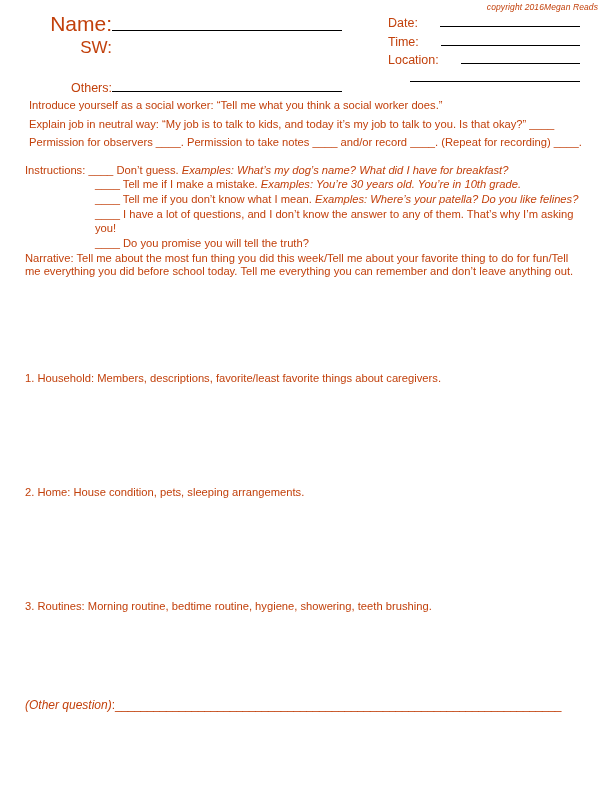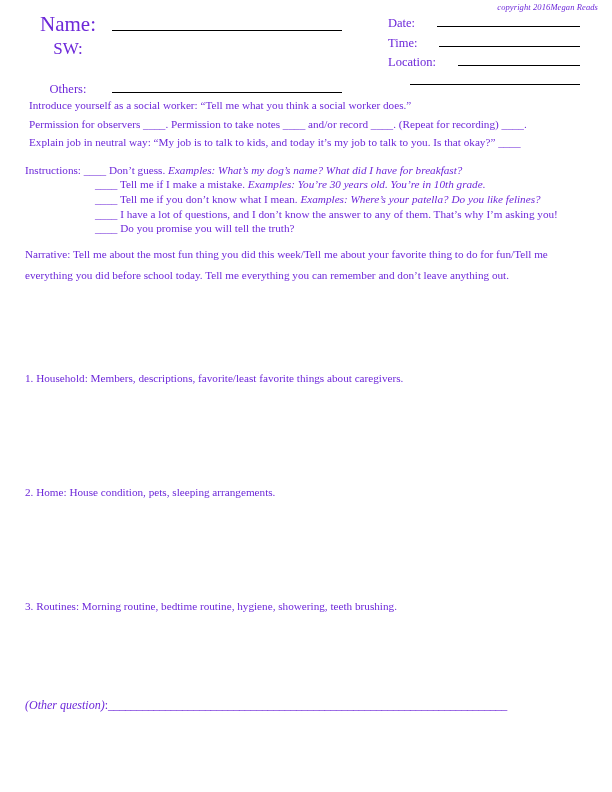--- a/index.html
+++ b/index.html
@@ -6,22 +6,22 @@
   html, body {
     margin: 0;
     padding: 0;
     background: #ffffff;
   }
   .page {
     position: relative;
     width: 612px;
     height: 792px;
     background: #ffffff;
-    font-family: Liberation Serif, serif;
-    color: #6d28d9;
+    font-family: Liberation Sans, sans-serif;
+    color: #c2410c;
     overflow: hidden;
   }
 
   
   .copyright {
     position: absolute;
     top: 2px;
     right: 14px;
     font-style: italic;
     font-size: 8.5px;
@@ -36,21 +36,21 @@
     top: 12px;
     width: 318px;
   }
   .hdr-row {
     display: flex;
     align-items: baseline;
     width: 100%;
   }
   .hdr-row .lbl {
     white-space: nowrap;
-    text-align: center;
+    text-align: right;
     flex: 0 0 auto;
   }
   .hdr-row .rule {
     flex: 1 1 auto;
     border-bottom: 1px solid #000;
     height: 0;
   }
   .row-name   { margin-bottom: 2px; }
   .row-name .lbl   { font-size: 21px; width: 88px; }
   .row-name .rule  { margin-bottom: 3px; }
@@ -94,24 +94,24 @@
   .instructions { margin-bottom: 0; }
   .instr-first { margin: 0; }
   .instr-sub {
     margin: 0;
     padding-left: 70px;
   }
 
   .narrative {
     position: absolute;
     left: 25px;
-    top: 244px;
+    top: 252px;
     width: 560px;
     font-size: 11.2px;
-    line-height: 21px;
+    line-height: 13px;
   }
 
   
   .q {
     position: absolute;
     left: 25px;
     width: 560px;
     font-size: 11.2px;
     line-height: 14.6px;
   }
@@ -173,22 +173,22 @@
     <div class="hdr-row row-blank">
       <span class="lbl"></span>
       <span class="rule"></span>
     </div>
   </div>
 
   <div class="body">
 
     <div class="block-intro">
       <p class="para">Introduce yourself as a social worker: “Tell me what you think a social worker does.”</p>
+      <p class="para">Explain job in neutral way: “My job is to talk to kids, and today it’s my job to talk to you. Is that okay?” ____</p>
       <p class="para">Permission for observers ____.  Permission to take notes ____ and/or record ____. (Repeat for recording) ____.</p>
-      <p class="para">Explain job in neutral way: “My job is to talk to kids, and today it’s my job to talk to you. Is that okay?” ____</p>
     </div>
 
     <div class="instructions">
       <p class="instr-first">
         <span>Instructions:</span>
         <span>____</span>
         <span>Don’t guess. </span><em>Examples:</em><em> What’s my dog’s name?  What did I have for breakfast?</em>
       </p>
       <p class="instr-sub">
         <span>____</span>

